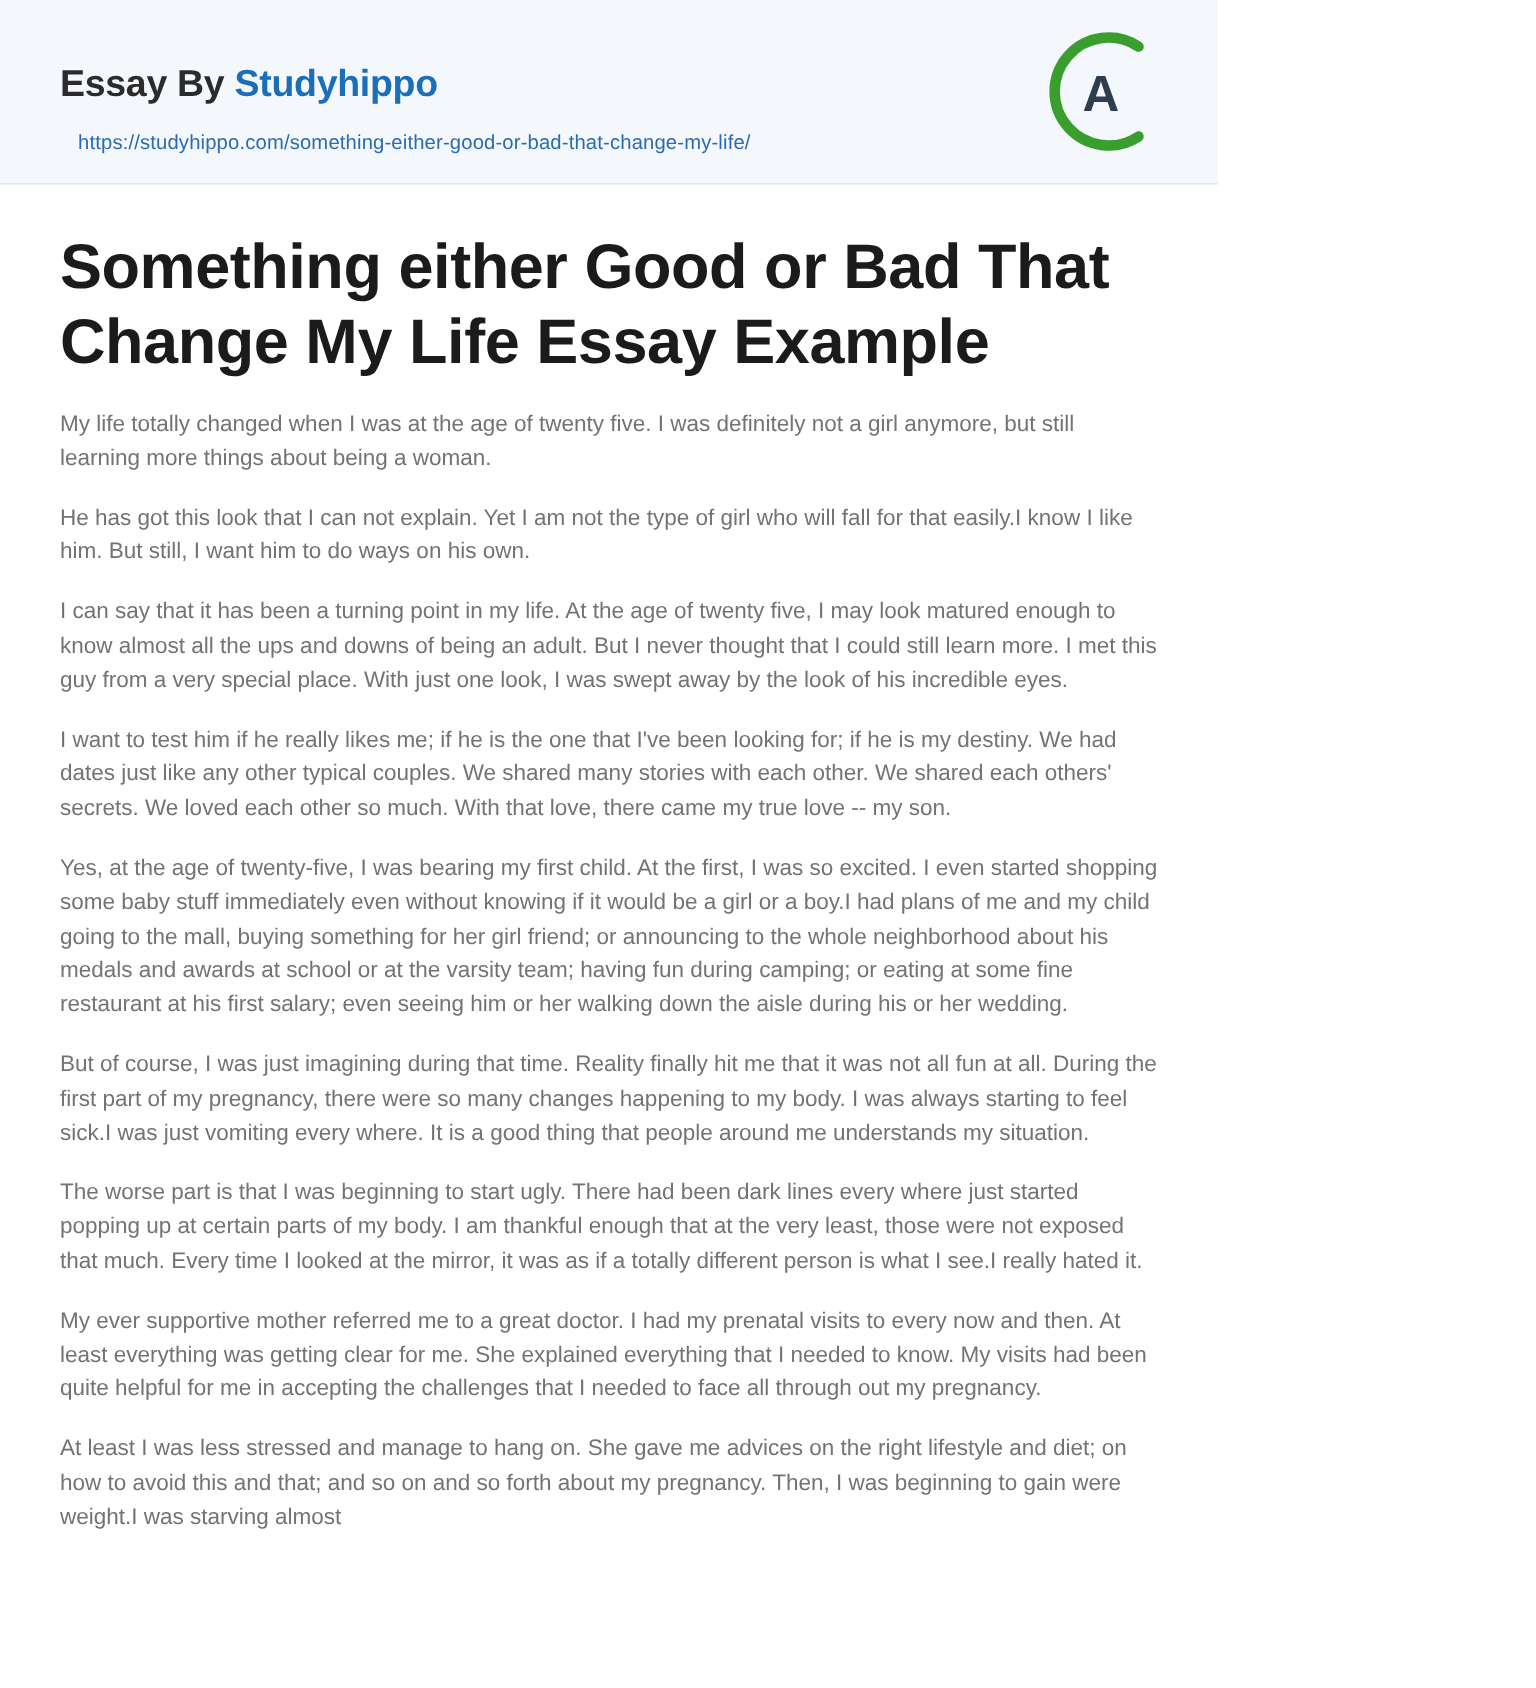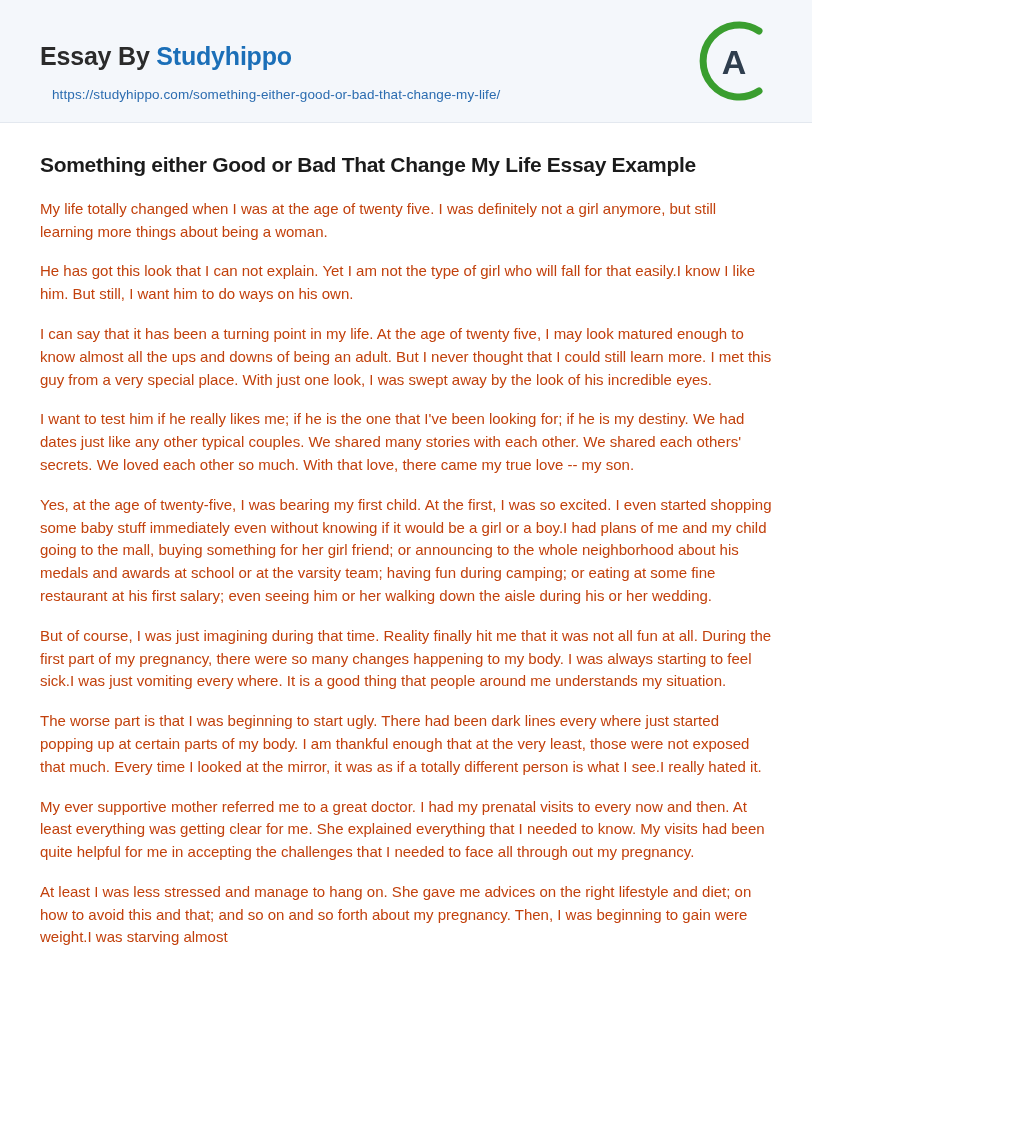--- a/index.html
+++ b/index.html
@@ -57,32 +57,32 @@
     height: 88px;
   }
   .logo svg {
     display: block;
   }
   
   .article {
     padding: 30px 40px 40px 40px;
   }
   .title {
-    font-size: 21px;
+    font-size: 42px;
     line-height: 1.18;
     font-weight: bold;
     color: #1b1b1b;
     margin: 0 0 20px 0;
     letter-spacing: -0.3px;
     max-width: 910px;
   }
   .para {
     font-size: 15px;
     line-height: 1.52;
-    color: #c2410c;
+    color: #737373;
     margin: 0 0 17px 0;
     max-width: 948px;
   }
   .para:last-child {
     margin-bottom: 0;
   }
 </style>
 </head>
 <body>
 

